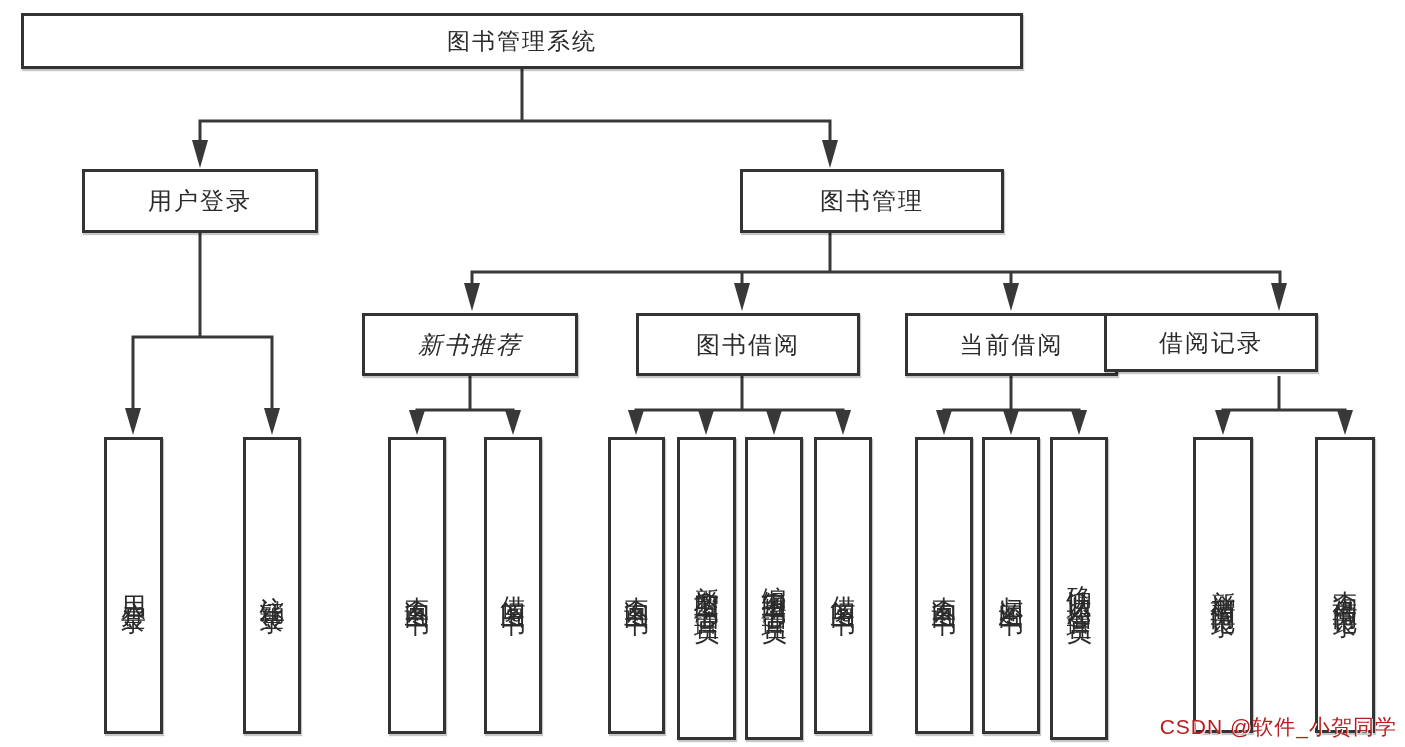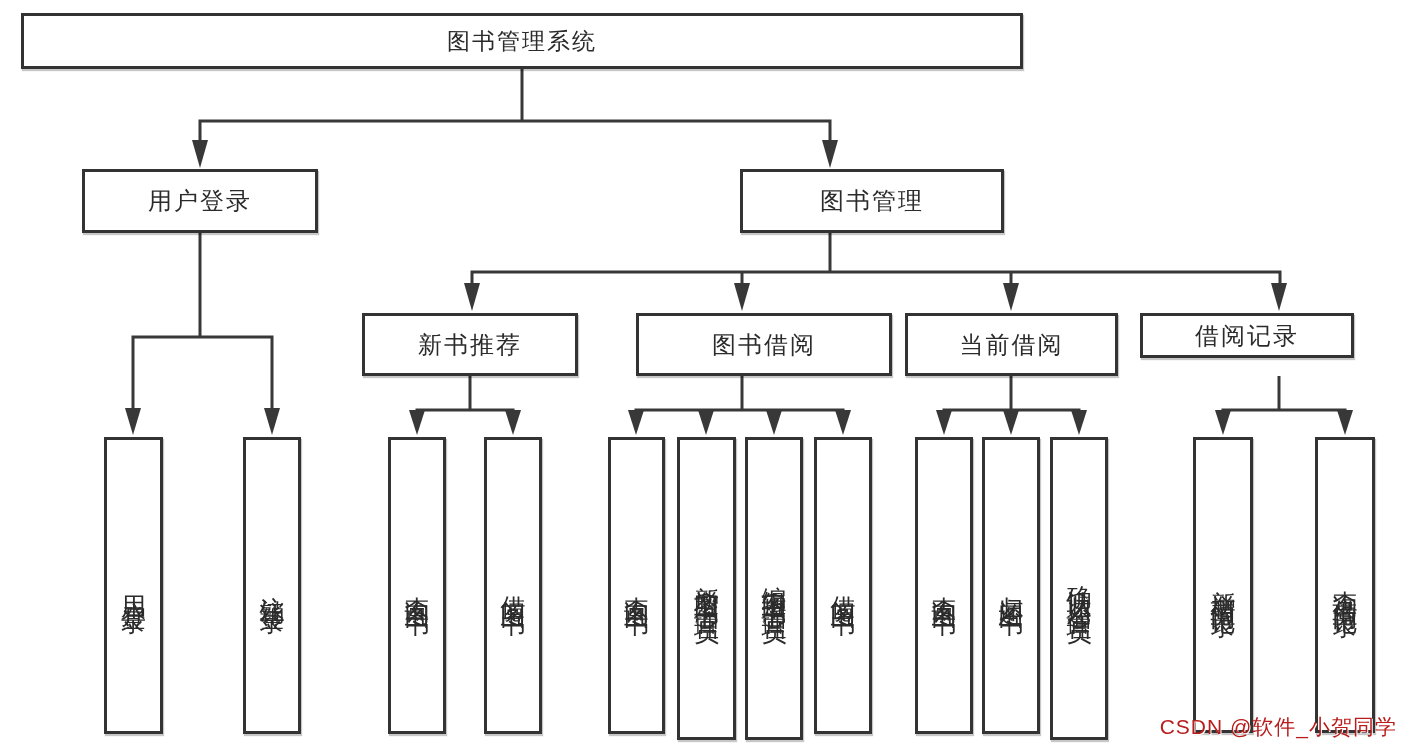--- a/index.html
+++ b/index.html
@@ -44,24 +44,24 @@
     writing-mode: vertical-rl;
     text-orientation: mixed;
     font-size: 25px;
     letter-spacing: 5px;
     line-height: 1;
   }
   
   .n-root            { left: 21px;   top: 13px;  width: 1002px; height: 56px; }
   .n-user-login      { left: 82px;   top: 169px; width: 236px;  height: 64px; }
   .n-book-mgmt       { left: 712px;  top: 169px; width: 264px;  height: 64px; margin-left: 28px; }
-  .n-new-book-rec    { left: 362px;  top: 313px; width: 216px;  height: 63px; }
-  .n-book-borrow     { left: 636px;  top: 313px; width: 256px;  height: 63px; text-align: center; }
+  .n-new-book-rec    { left: 362px;  top: 313px; width: 216px;  height: 63px; font-style: italic; }
+  .n-book-borrow     { left: 636px;  top: 313px; width: 224px;  height: 63px; text-align: center; }
   .n-current-borrow  { left: 905px;  top: 313px; width: 213px;  height: 63px; text-align: right; }
-  .n-borrow-record   { left: 1140px; top: 313px; width: 214px;  height: 45px; }
+  .n-borrow-record   { left: 1104px; top: 313px; width: 214px;  height: 59px; }
   .n-ul-user-login   { left: 104px;  top: 437px; width: 59px;  height: 297px; }
   .n-ul-logout       { left: 243px;  top: 437px; width: 58px;  height: 297px; }
   .n-nb-query        { left: 388px;  top: 437px; width: 58px;  height: 297px; }
   .n-nb-borrow       { left: 484px;  top: 437px; width: 58px;  height: 297px; }
   .n-bb-query        { left: 608px;  top: 437px; width: 57px;  height: 297px; }
   .n-bb-add          { left: 677px;  top: 437px; width: 59px;  height: 303px; }
   .n-bb-edit         { left: 745px;  top: 437px; width: 58px;  height: 303px; }
   .n-bb-borrow       { left: 814px;  top: 437px; width: 58px;  height: 297px; }
   .n-cb-query        { left: 915px;  top: 437px; width: 58px;  height: 297px; }
   .n-cb-return       { left: 982px;  top: 437px; width: 58px;  height: 297px; }

